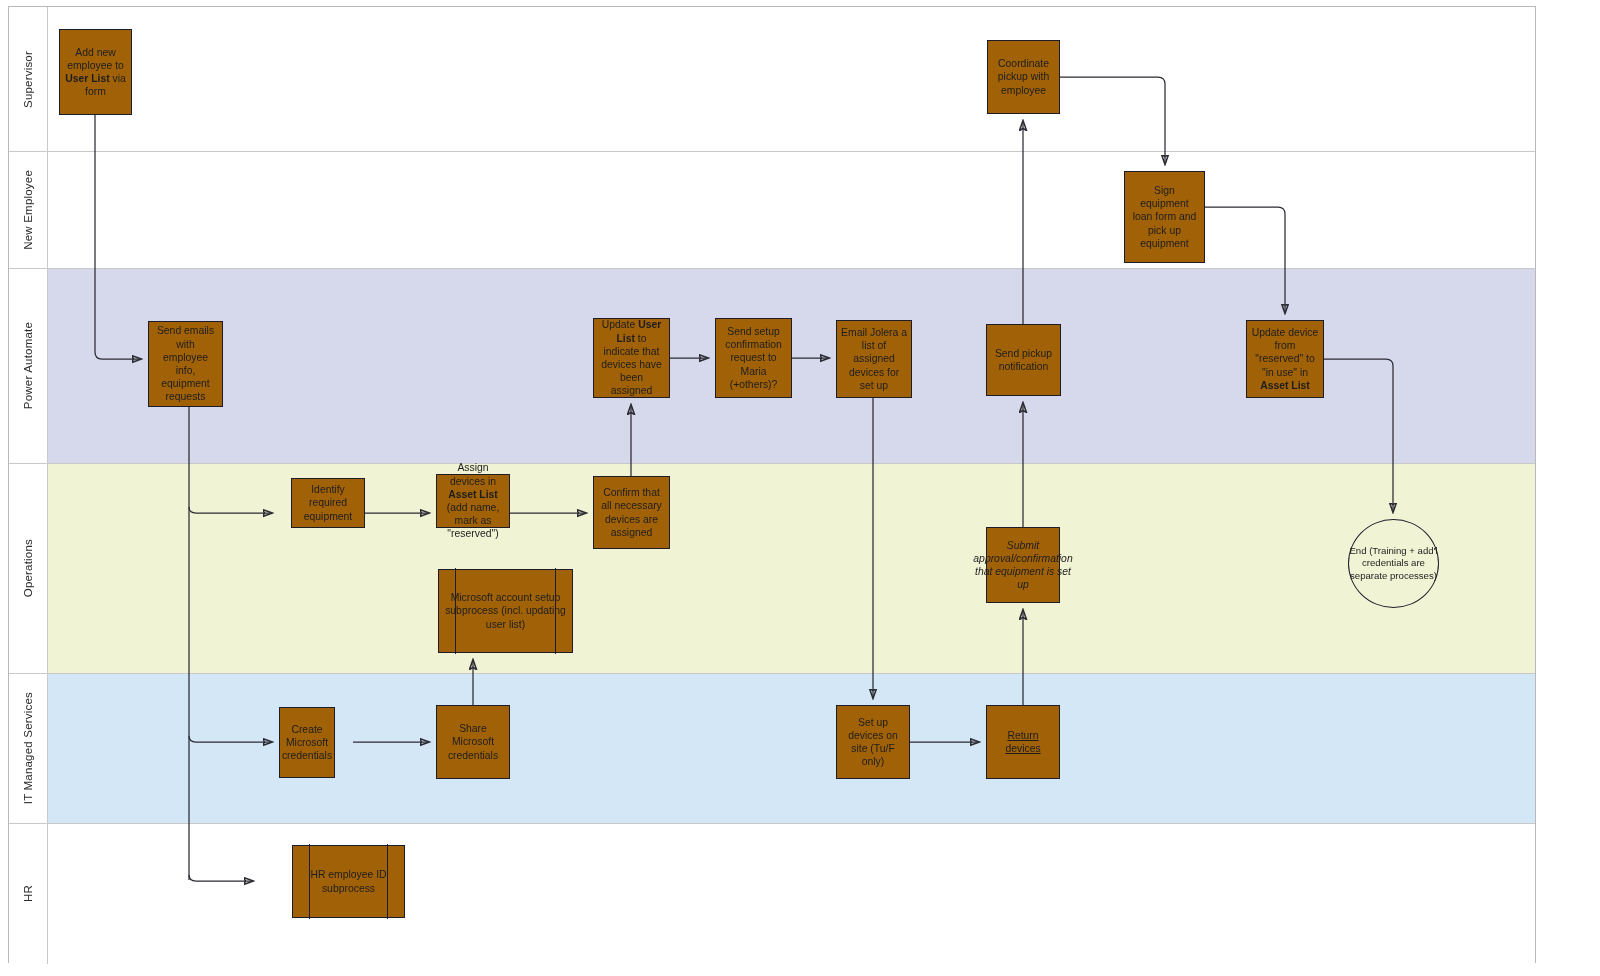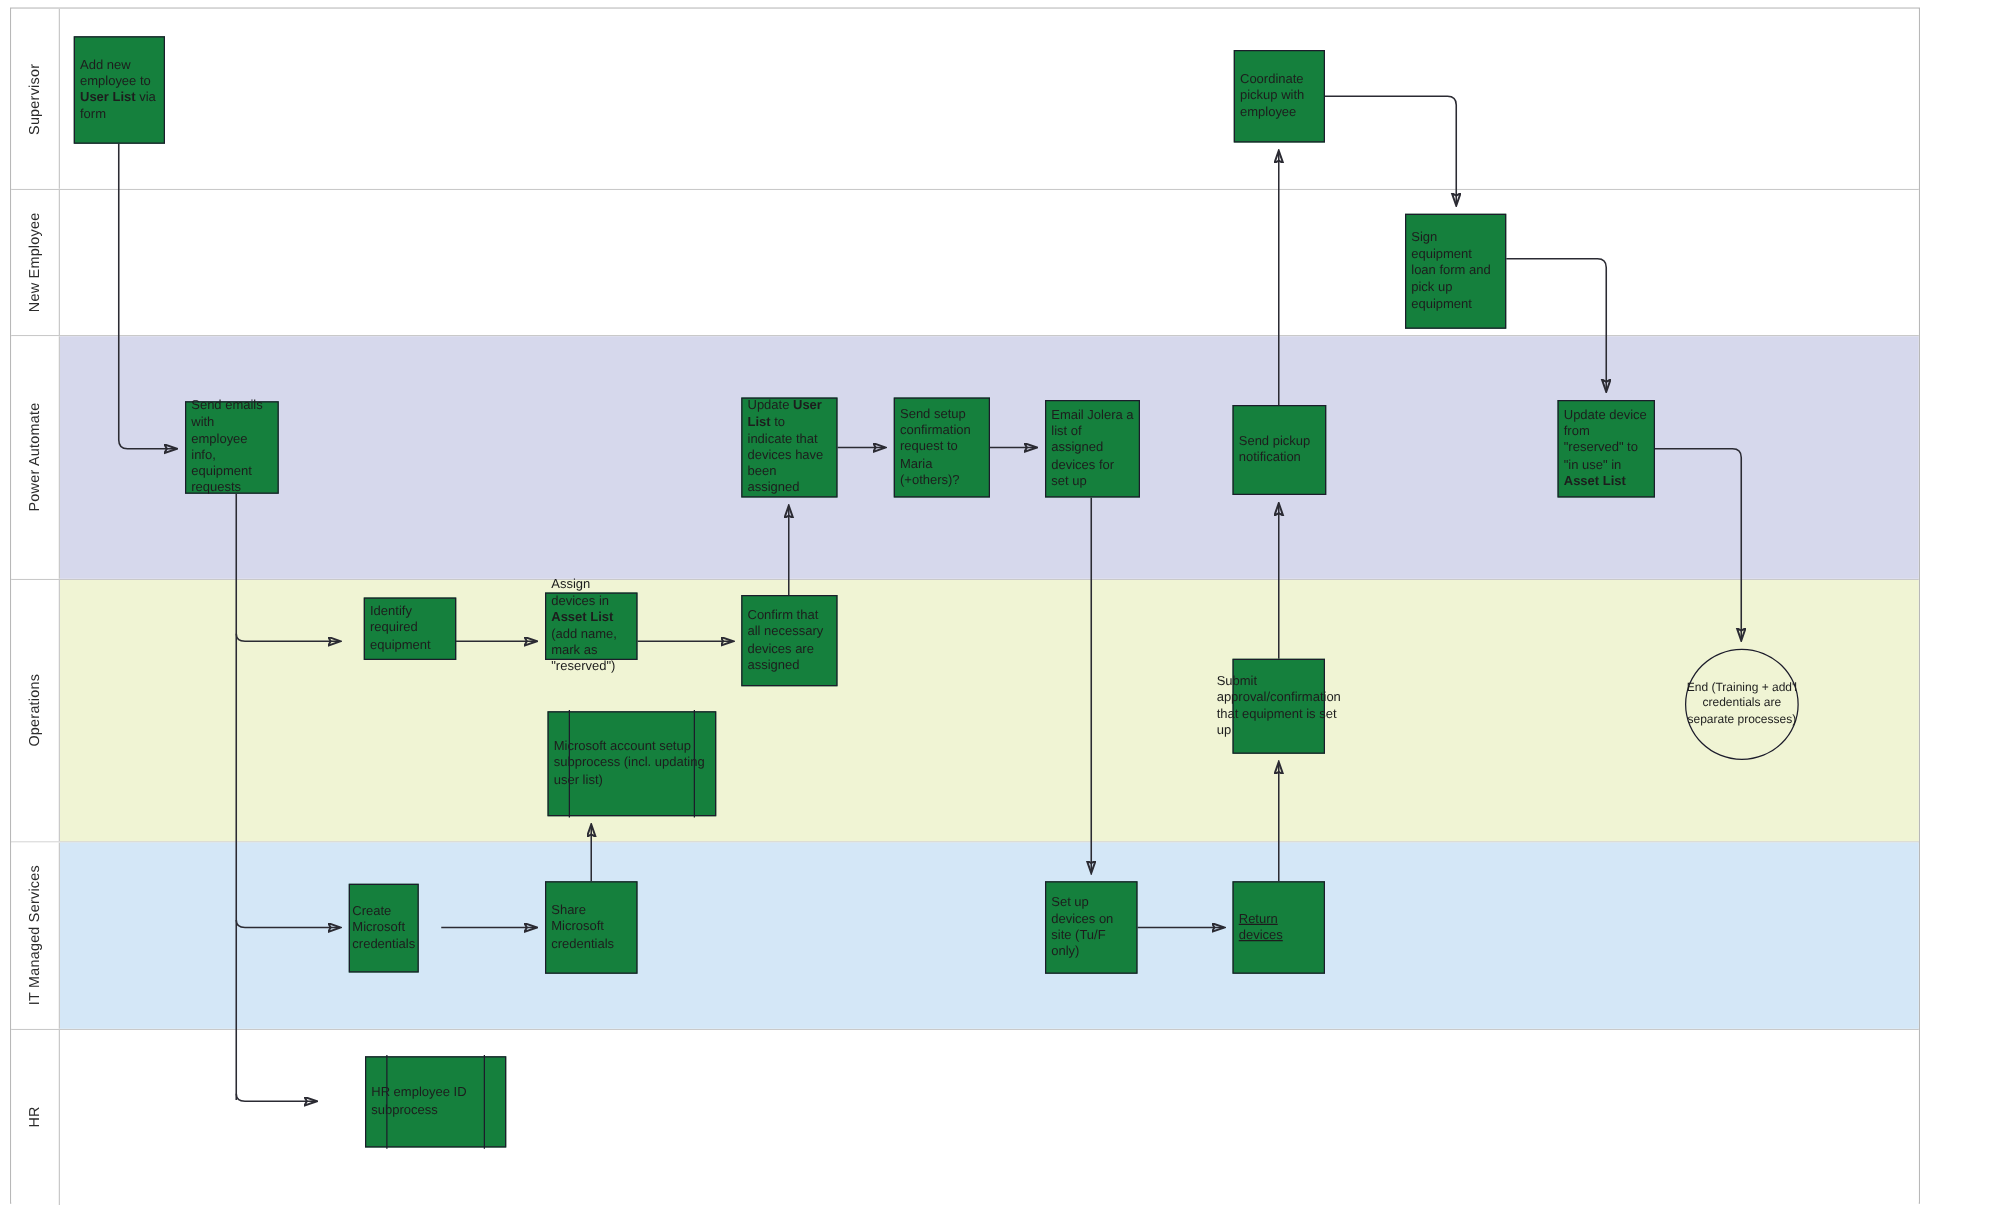--- a/index.html
+++ b/index.html
@@ -59,25 +59,26 @@
     left: 39px;
     right: 0;
     top: 0;
     bottom: 0;
   }
 
   
   .node {
     position: absolute;
     box-sizing: border-box;
-    background: #15803d;
+    background: #a16207;
     border: 1.6px solid #1c1c2b;
     display: flex;
     align-items: center;
     justify-content: center;
+    text-align: center;
     font-size: 10.4px;
     line-height: 13.2px;
     color: #1d1d1d;
     padding: 2px 4px;
     z-index: 5;
   }
   .node .txt { display: block; }
   .node b { font-weight: bold; }
 
   
@@ -170,21 +171,21 @@
     <div id="nodes-layer">
         <div class="node" style="left: 50px; top: 22px; width: 73px; height: 86px;">
           <span class="txt">Add new employee to <b>User List</b> via form</span>
         </div>
         <div class="node" style="left: 978px; top: 33px; width: 73px; height: 74px;">
           <span class="txt">Coordinate pickup with employee</span>
         </div>
         <div class="node" style="left: 1115px; top: 164px; width: 81px; height: 92px;">
           <span class="txt">Sign equipment loan form and pick up equipment</span>
         </div>
-        <div class="node" style="left: 139px; top: 314px; width: 75px; height: 74px;">
+        <div class="node" style="left: 139px; top: 314px; width: 75px; height: 86px;">
           <span class="txt">Send emails with employee info, equipment requests</span>
         </div>
         <div class="node" style="left: 584px; top: 311px; width: 77px; height: 80px;">
           <span class="txt">Update <b>User List</b> to indicate that devices have been assigned</span>
         </div>
         <div class="node" style="left: 706px; top: 311px; width: 77px; height: 80px;">
           <span class="txt">Send setup confirmation request to Maria (+others)?</span>
         </div>
         <div class="node" style="left: 827px; top: 313px; width: 76px; height: 78px;">
           <span class="txt">Email Jolera a list of assigned devices for set up</span>
@@ -200,21 +201,21 @@
         </div>
         <div class="node" style="left: 427px; top: 467px; width: 74px; height: 54px;">
           <span class="txt">Assign devices in <b>Asset List</b> (add name, mark as "reserved")</span>
         </div>
         <div class="node" style="left: 584px; top: 469px; width: 77px; height: 73px;">
           <span class="txt">Confirm that all necessary devices are assigned</span>
         </div>
         <div class="node subproc" style="left: 397px; top: 562px; width: 135px; height: 84px;">
           <span class="txt">Microsoft account setup subprocess (incl. updating user list)</span>
         </div>
-        <div class="node" style="left: 977px; top: 520px; width: 74px; height: 76px;">
+        <div class="node" style="left: 977px; top: 520px; width: 74px; height: 76px; font-style: italic;">
           <span class="txt">Submit approval/confirmation that equipment is set up</span>
         </div>
         <div class="endnode" style="left: 1339px; top: 512px; width: 91px; height: 89px;">
           <span class="txt">End (Training + add'l credentials are separate processes)</span>
         </div>
         <div class="node" style="left: 270px; top: 700px; width: 56px; height: 71px;">
           <span class="txt">Create Microsoft credentials</span>
         </div>
         <div class="node" style="left: 427px; top: 698px; width: 74px; height: 74px;">
           <span class="txt">Share Microsoft credentials</span>

